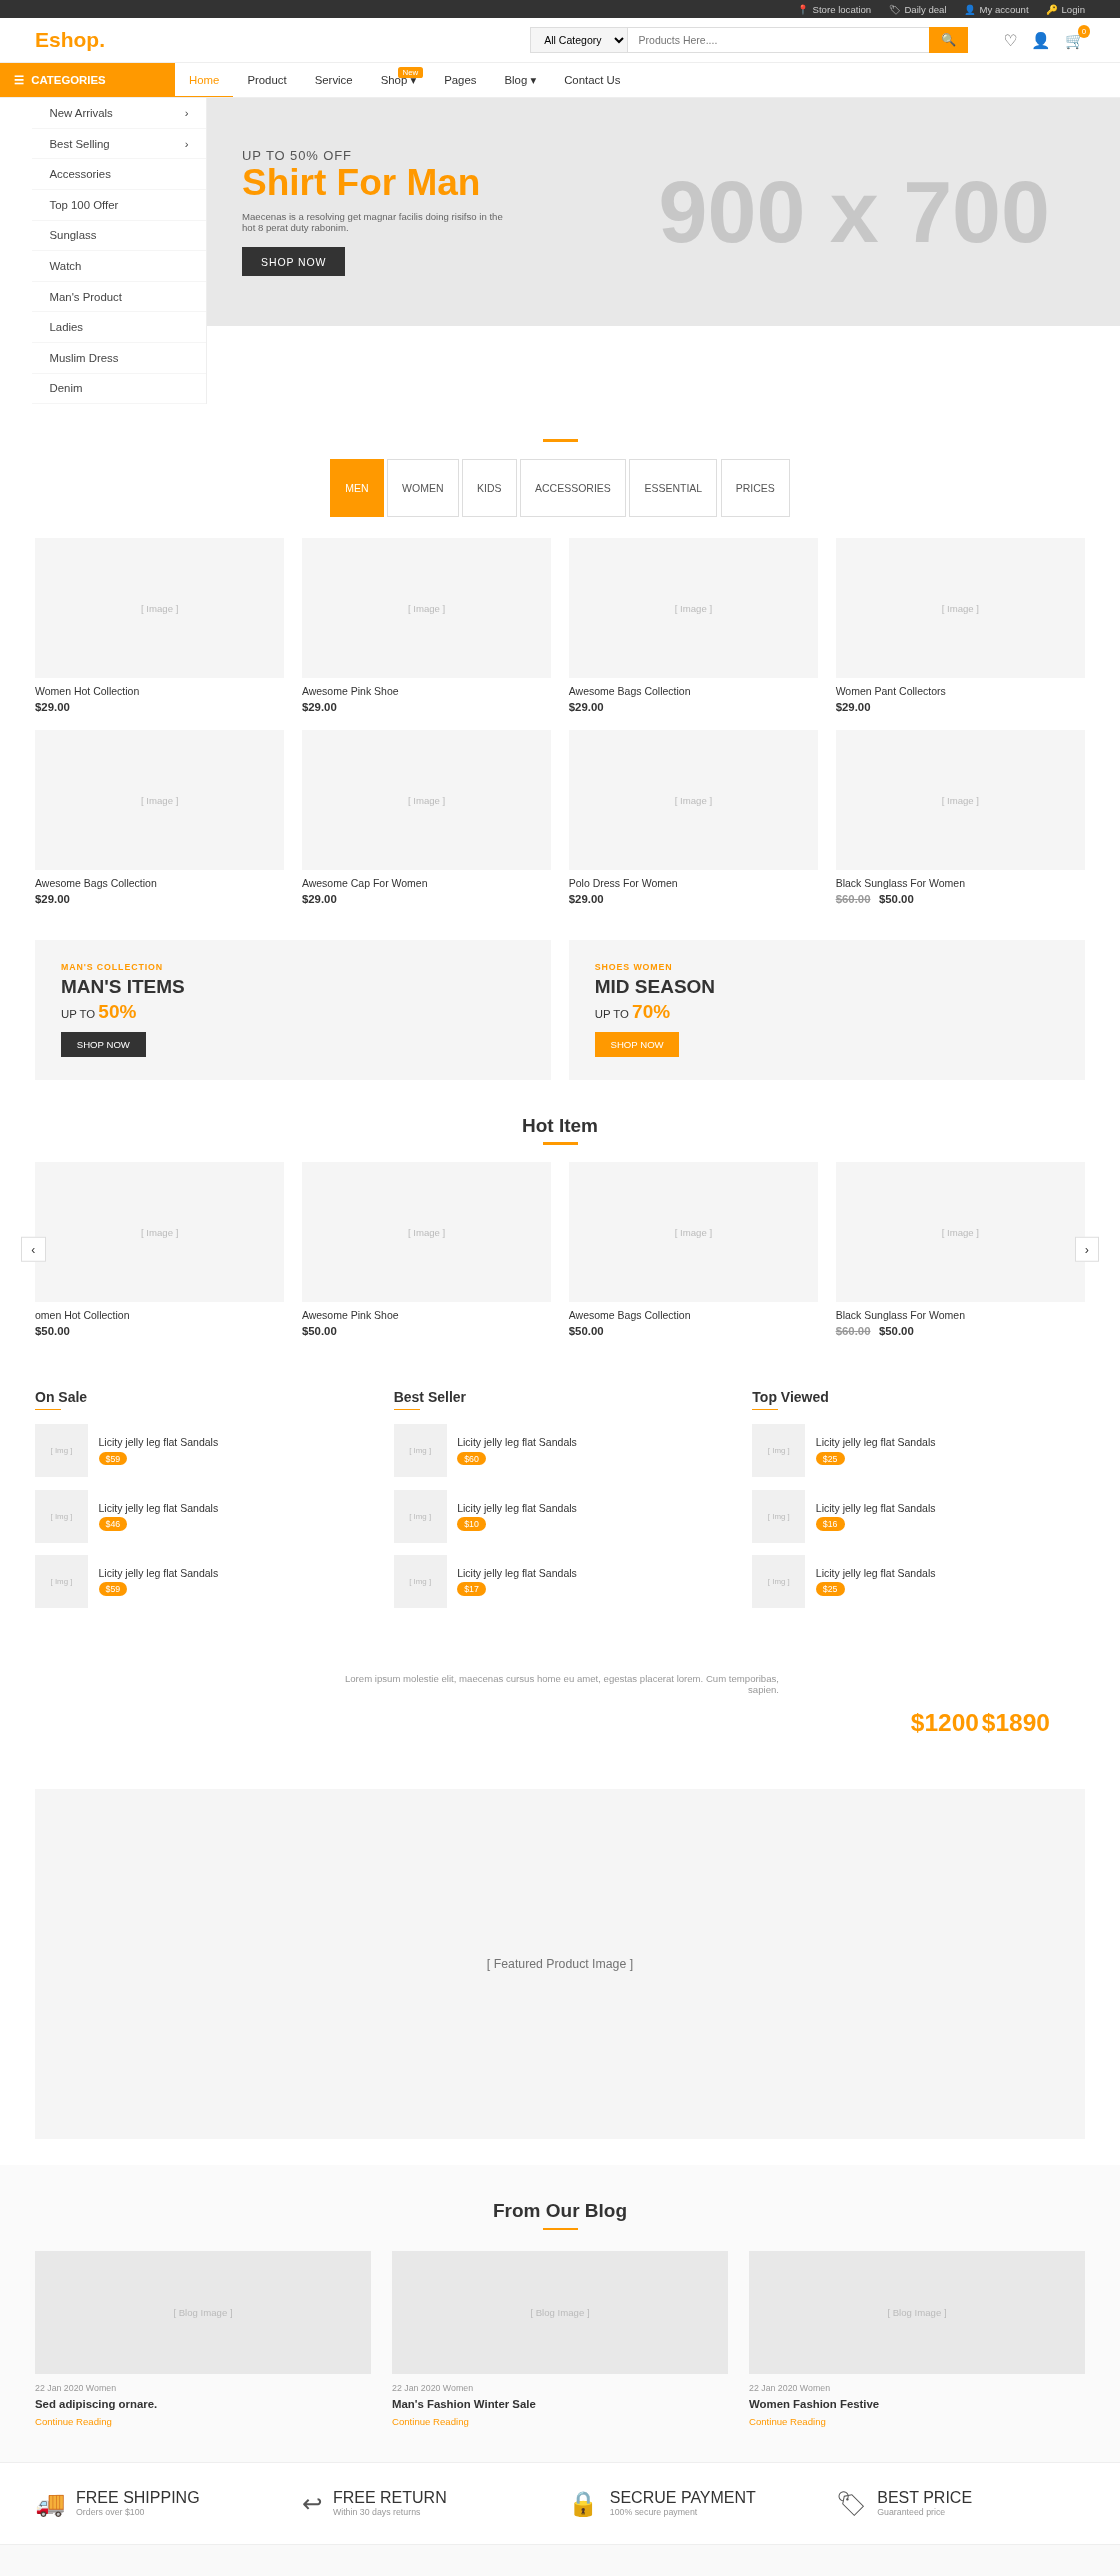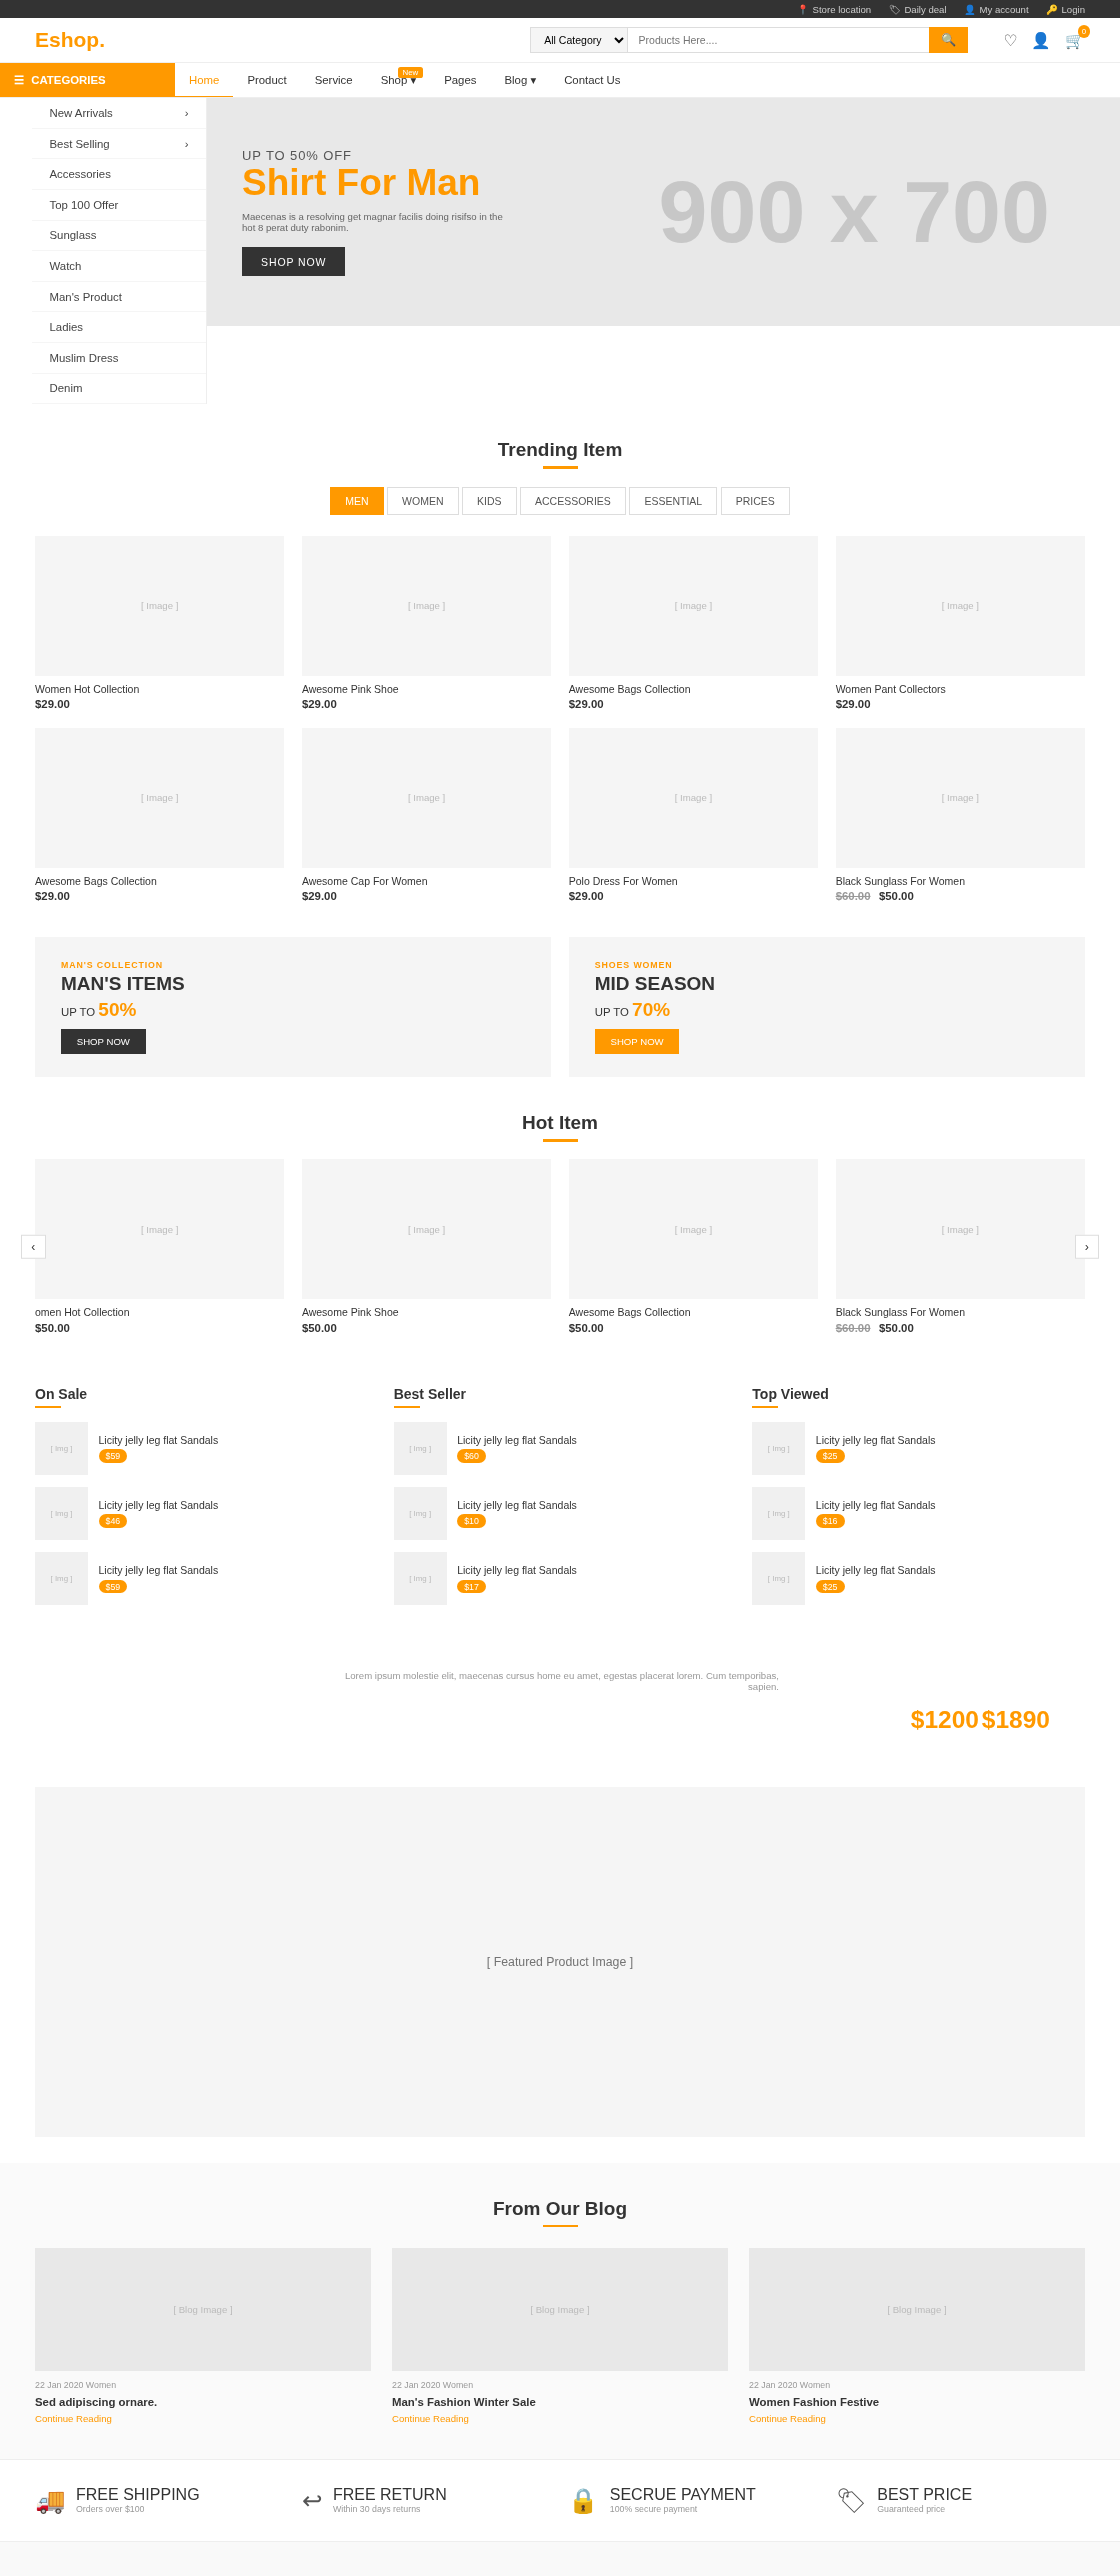--- a/index.html
+++ b/index.html
@@ -45,21 +45,21 @@
     .hero-desc { font-size: 9.6px; color: #666; margin: 7px 0 14px; max-width: 263px; }
     .hero-size { position: absolute; right: 70px; font-size: 88px; color: rgba(150,150,150,0.4); font-weight: bold; }
     .hero-btn { background: #333; color: #fff; border: none; padding: 8.8px 19px; font-size: 10.5px; cursor: pointer; text-transform: uppercase; letter-spacing: 0.9px; }
 
     
     .section { padding: 35px; }
     .section-title { text-align: center; font-size: 19px; font-weight: bold; margin-bottom: 5.3px; }
     .section-divider { width: 35px; height: 2.6px; background: #f90; margin: 0 auto 17.5px; }
 
     .tabs { display: flex; justify-content: center; gap: 3.5px; margin-bottom: 21px; }
-    .tab { padding: 7px 14px; border: 0.9px solid #ddd; font-size: 10.5px; cursor: pointer; background: #fff; color: #555; }
+    .tab { padding: 22px 14px; border: 0.9px solid #ddd; font-size: 10.5px; cursor: pointer; background: #fff; color: #555; }
     .tab.active { background: #f90; color: #fff; border-color: #f90; }
 
     .products-grid { display: grid; grid-template-columns: repeat(4, 1fr); gap: 17.5px; }
     .product-card { cursor: pointer; }
     .product-img { background: #f5f5f5; height: 140px; margin-bottom: 7px; display: flex; align-items: center; justify-content: center; color: #bbb; font-size: 9.6px; }
     .product-name { font-size: 10.5px; color: #333; margin-bottom: 3.5px; }
     .product-price { font-size: 11.4px; color: #333; font-weight: bold; }
     .product-price .old { text-decoration: line-through; color: #999; margin-right: 5.3px; }
     .product-price .new { color: #333; }
 
@@ -203,21 +203,20 @@
       <div class="hero-subtitle">UP TO 50% OFF</div>
       <div class="hero-title">Shirt For Man</div>
       <div class="hero-desc">Maecenas is a resolving get magnar facilis doing risifso in the hot 8 perat duty rabonim.</div>
       <button class="hero-btn">SHOP NOW</button>
     </div>
     <div class="hero-size">900 x 700</div>
   </div>
 </div>
 
 <div class="section">
-  <div class="section-title">Trending Item</div>
   <div class="section-divider"></div>
 
   <div class="tabs">
     <div class="tab active">MEN</div>
     <div class="tab">WOMEN</div>
     <div class="tab">KIDS</div>
     <div class="tab">ACCESSORIES</div>
     <div class="tab">ESSENTIAL</div>
     <div class="tab">PRICES</div>
   </div>

